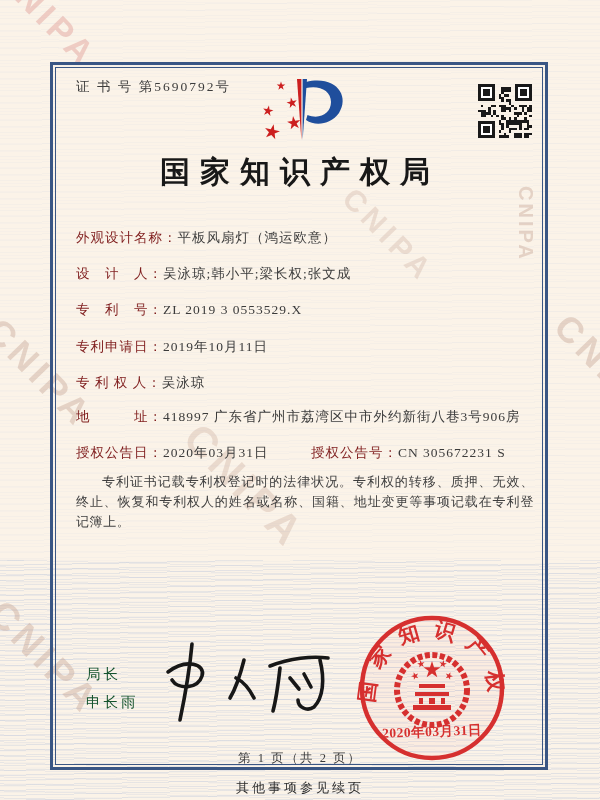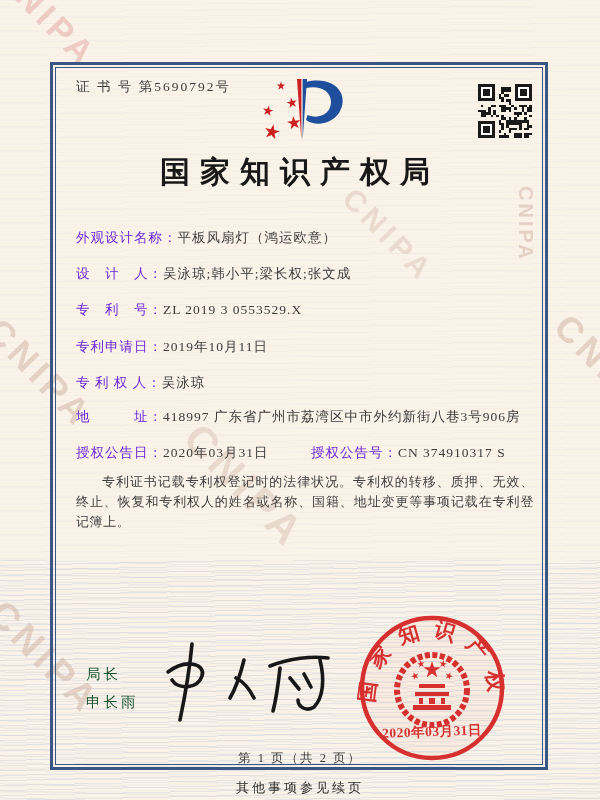--- a/index.html
+++ b/index.html
@@ -46,21 +46,21 @@
   .qm{width:100%;height:100%;}
   .qm.on{background:#191919;}
   .qf{position:absolute;width:17px;height:17px;border:3px solid #191919;box-sizing:border-box;background:#fff;}
   .qf::after{content:"";position:absolute;inset:2px;background:#191919;}
   .qf.tl{left:0;top:0}.qf.tr{right:0;top:0}.qf.bl{left:0;bottom:0}
   .title{
     position:absolute;left:0;top:152px;width:600px;text-align:center;
     font-size:30px;font-weight:bold;color:#181818;letter-spacing:10px;
   }
   .row{position:absolute;left:76px;width:460px;font-size:13.5px;color:#3b3b3b;letter-spacing:1px;white-space:nowrap;}
-  .row .lbl{color:#6d28d9;}
+  .row .lbl{color:#7f1d1d;}
   .row .val{color:#3b3b3b;}
   .pair2{margin-left:38px;}
   .paras{position:absolute;left:76px;top:472px;width:458px;font-size:13px;color:#3f3f3f;
     line-height:20px;letter-spacing:0.6px;text-align:justify;}
   .paras p{margin:0;text-indent:2em;}
   .director{position:absolute;left:86px;top:660px;font-size:14.5px;color:#14532d;letter-spacing:3px;line-height:28px;}
   .sig{position:absolute;left:152px;top:636px;width:200px;height:92px;}
   .seal{position:absolute;left:356px;top:614px;width:152px;height:152px;opacity:.93;}
   .page-no{position:absolute;left:0;top:750px;width:600px;text-align:center;
     font-size:12.5px;color:#3a3a3a;letter-spacing:2px;}
@@ -567,21 +567,21 @@
   <span class="lbl">专利申请日：</span><span class="val">2019年10月11日</span>
 </div>
 <div class="row" style="top:374px">
   <span class="lbl">专 利 权 人：</span><span class="val">吴泳琼</span>
 </div>
 <div class="row" style="top:408px">
   <span class="lbl">地　　　址：</span><span class="val">418997 广东省广州市荔湾区中市外约新街八巷3号906房</span>
 </div>
 <div class="row" style="top:444px">
   <span class="lbl">授权公告日：</span><span class="val">2020年03月31日</span>
-  <span class="lbl pair2">授权公告号：</span><span class="val">CN 374910317 S</span>
+  <span class="lbl pair2">授权公告号：</span><span class="val">CN 305672231 S</span>
 </div>
 
 <div class="paras">
   <p>专利证书记载专利权登记时的法律状况。专利权的转移、质押、无效、终止、恢复和专利权人的姓名或名称、国籍、地址变更等事项记载在专利登记簿上。</p>
 </div>
 
 <div class="director">
   <div>局长</div>
   <div>申长雨</div>
 </div>

